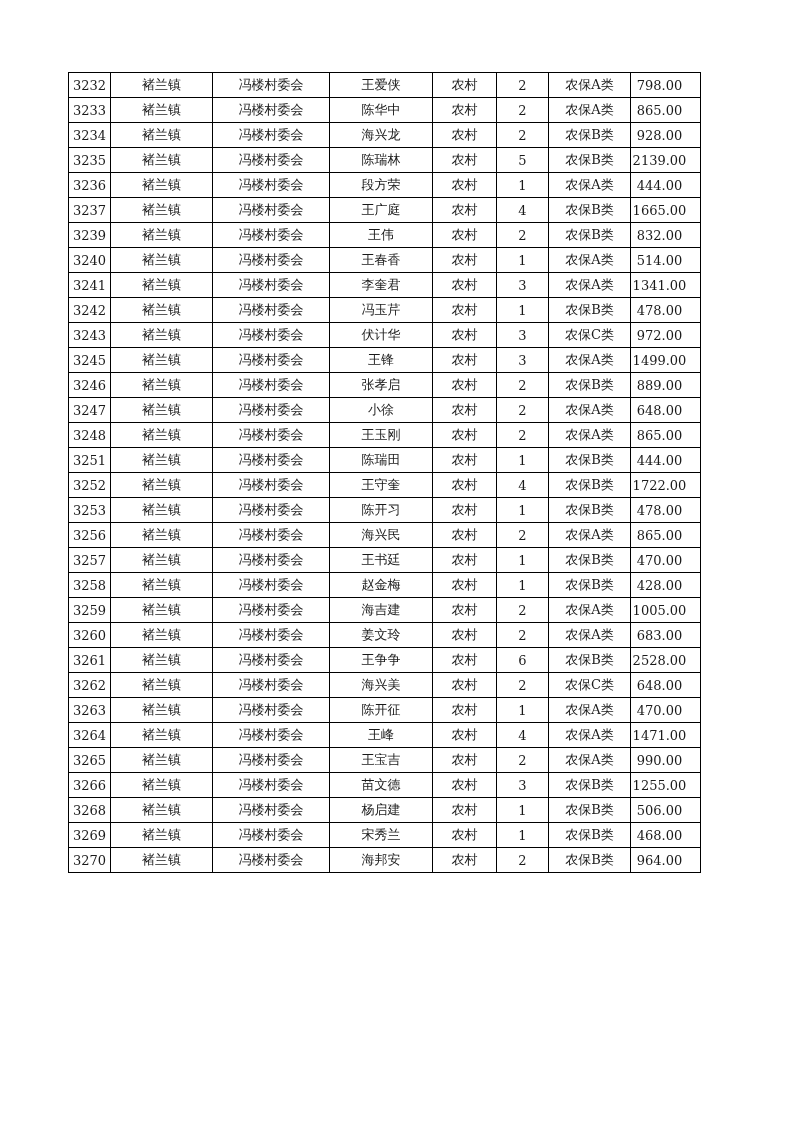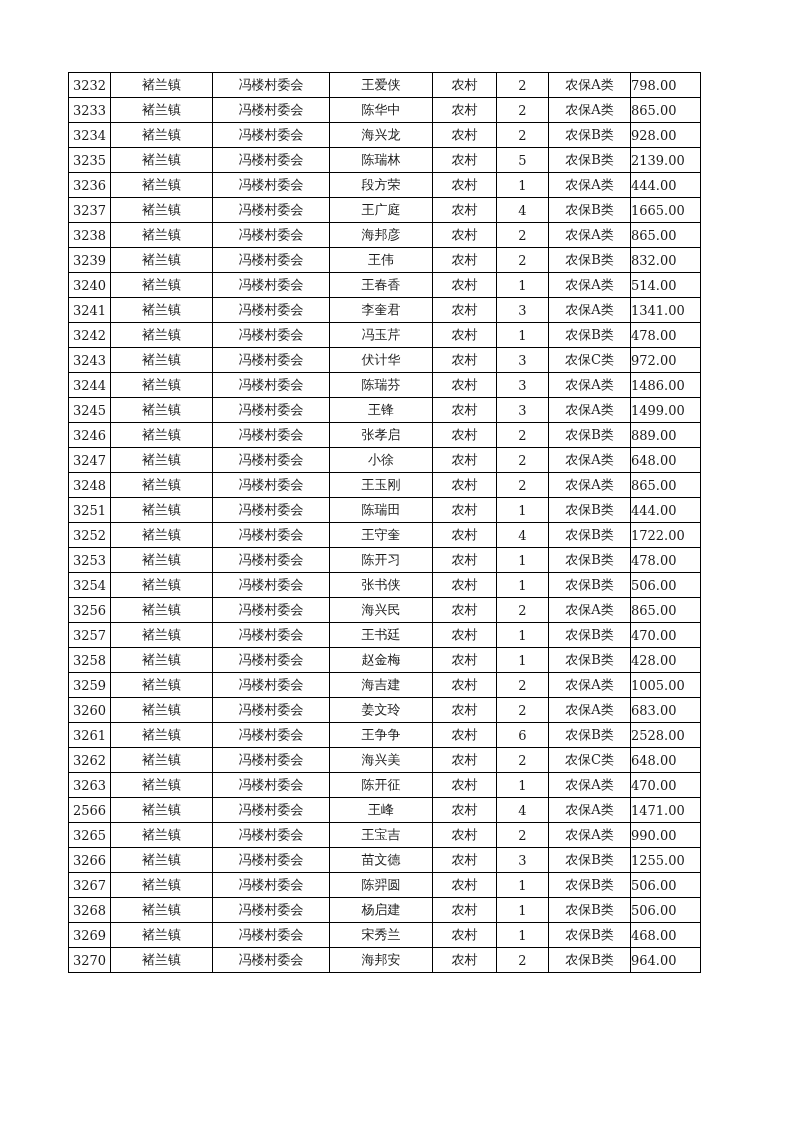--- a/index.html
+++ b/index.html
@@ -29,21 +29,21 @@
     padding: 0;
     font-family: "DejaVu Serif", "Liberation Serif", serif;
     font-size: 13px;
     color: #1a1a1a;
     text-align: center;
     vertical-align: middle;
     white-space: nowrap;
     overflow: hidden;
   }
   table.grid td.amount {
-    text-align: left;
+    text-align: center;
     padding-right: 12px;
   }
 </style>
 </head>
 <body>
 
 <div class="page">
   <table class="grid">
     <colgroup>
       <col style="width:42px">
@@ -110,30 +110,20 @@
           <td>3237</td>
           <td>褚兰镇</td>
           <td>冯楼村委会</td>
           <td>王广庭</td>
           <td>农村</td>
           <td>4</td>
           <td>农保B类</td>
           <td class="amount">1665.00</td>
         </tr>
         <tr>
-          <td>3238</td>
-          <td>褚兰镇</td>
-          <td>冯楼村委会</td>
-          <td>海邦彦</td>
-          <td>农村</td>
-          <td>2</td>
-          <td>农保A类</td>
-          <td class="amount">865.00</td>
-        </tr>
-        <tr>
           <td>3239</td>
           <td>褚兰镇</td>
           <td>冯楼村委会</td>
           <td>王伟</td>
           <td>农村</td>
           <td>2</td>
           <td>农保B类</td>
           <td class="amount">832.00</td>
         </tr>
         <tr>
@@ -170,37 +160,27 @@
           <td>3243</td>
           <td>褚兰镇</td>
           <td>冯楼村委会</td>
           <td>伏计华</td>
           <td>农村</td>
           <td>3</td>
           <td>农保C类</td>
           <td class="amount">972.00</td>
         </tr>
         <tr>
-          <td>3244</td>
-          <td>褚兰镇</td>
-          <td>冯楼村委会</td>
-          <td>陈瑞芬</td>
+          <td>3245</td>
+          <td>褚兰镇</td>
+          <td>冯楼村委会</td>
+          <td>王锋</td>
           <td>农村</td>
           <td>3</td>
           <td>农保A类</td>
-          <td class="amount">1486.00</td>
-        </tr>
-        <tr>
-          <td>3245</td>
-          <td>褚兰镇</td>
-          <td>冯楼村委会</td>
-          <td>王锋</td>
-          <td>农村</td>
-          <td>3</td>
-          <td>农保A类</td>
           <td class="amount">1499.00</td>
         </tr>
         <tr>
           <td>3246</td>
           <td>褚兰镇</td>
           <td>冯楼村委会</td>
           <td>张孝启</td>
           <td>农村</td>
           <td>2</td>
           <td>农保B类</td>
@@ -248,30 +228,20 @@
         </tr>
         <tr>
           <td>3253</td>
           <td>褚兰镇</td>
           <td>冯楼村委会</td>
           <td>陈开习</td>
           <td>农村</td>
           <td>1</td>
           <td>农保B类</td>
           <td class="amount">478.00</td>
-        </tr>
-        <tr>
-          <td>3254</td>
-          <td>褚兰镇</td>
-          <td>冯楼村委会</td>
-          <td>张书侠</td>
-          <td>农村</td>
-          <td>1</td>
-          <td>农保B类</td>
-          <td class="amount">506.00</td>
         </tr>
         <tr>
           <td>3256</td>
           <td>褚兰镇</td>
           <td>冯楼村委会</td>
           <td>海兴民</td>
           <td>农村</td>
           <td>2</td>
           <td>农保A类</td>
           <td class="amount">865.00</td>
@@ -340,21 +310,21 @@
           <td>3263</td>
           <td>褚兰镇</td>
           <td>冯楼村委会</td>
           <td>陈开征</td>
           <td>农村</td>
           <td>1</td>
           <td>农保A类</td>
           <td class="amount">470.00</td>
         </tr>
         <tr>
-          <td>2566</td>
+          <td>3264</td>
           <td>褚兰镇</td>
           <td>冯楼村委会</td>
           <td>王峰</td>
           <td>农村</td>
           <td>4</td>
           <td>农保A类</td>
           <td class="amount">1471.00</td>
         </tr>
         <tr>
           <td>3265</td>
@@ -368,30 +338,20 @@
         </tr>
         <tr>
           <td>3266</td>
           <td>褚兰镇</td>
           <td>冯楼村委会</td>
           <td>苗文德</td>
           <td>农村</td>
           <td>3</td>
           <td>农保B类</td>
           <td class="amount">1255.00</td>
-        </tr>
-        <tr>
-          <td>3267</td>
-          <td>褚兰镇</td>
-          <td>冯楼村委会</td>
-          <td>陈羿圆</td>
-          <td>农村</td>
-          <td>1</td>
-          <td>农保B类</td>
-          <td class="amount">506.00</td>
         </tr>
         <tr>
           <td>3268</td>
           <td>褚兰镇</td>
           <td>冯楼村委会</td>
           <td>杨启建</td>
           <td>农村</td>
           <td>1</td>
           <td>农保B类</td>
           <td class="amount">506.00</td>

